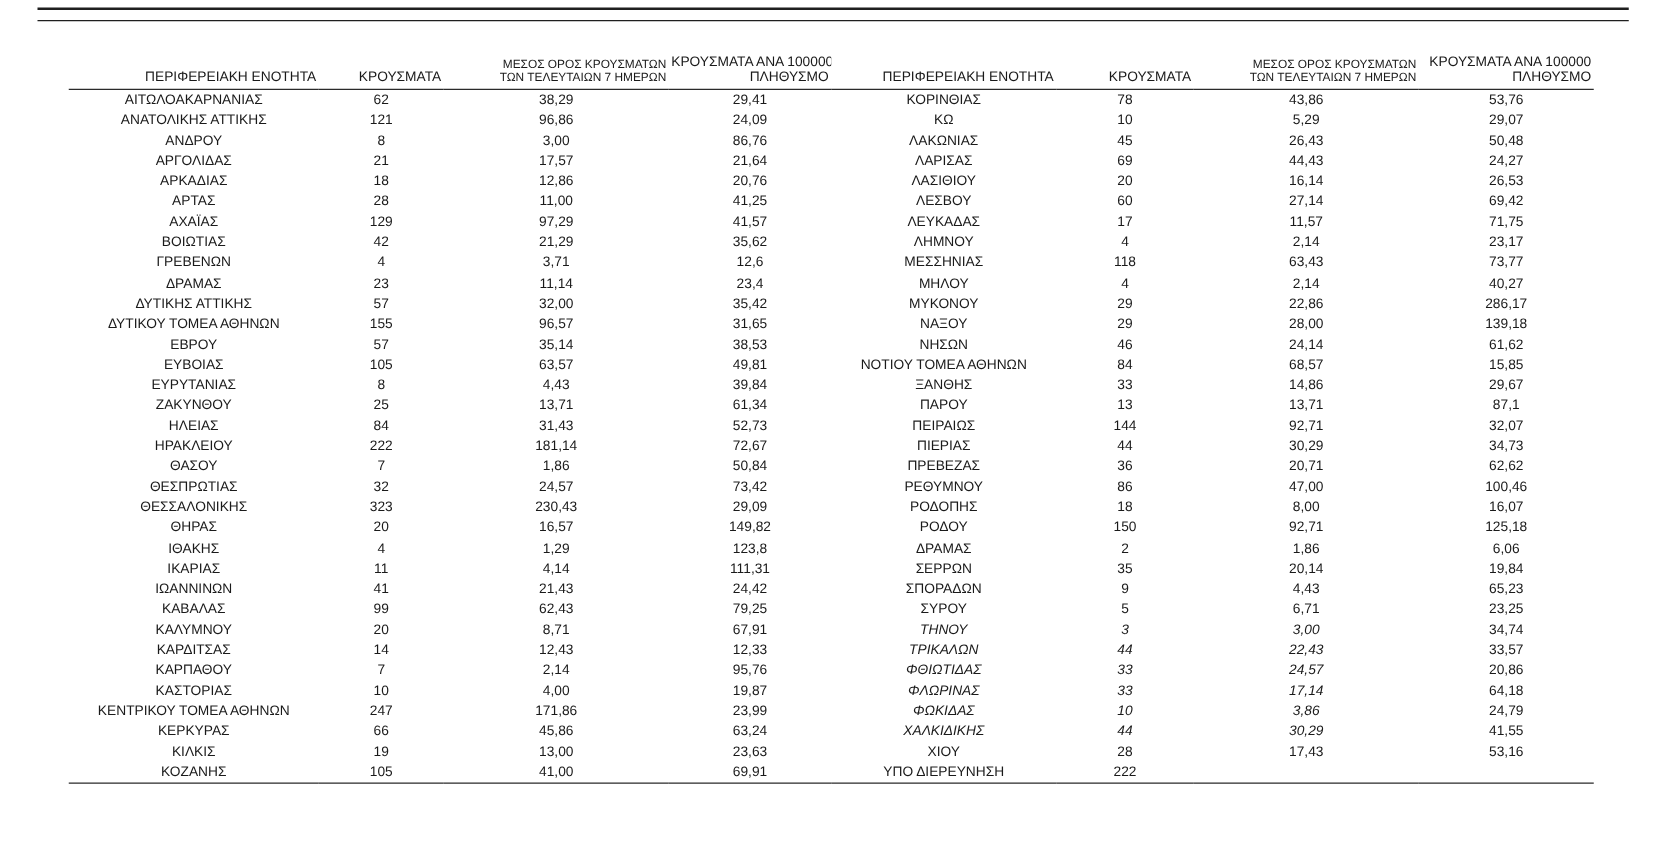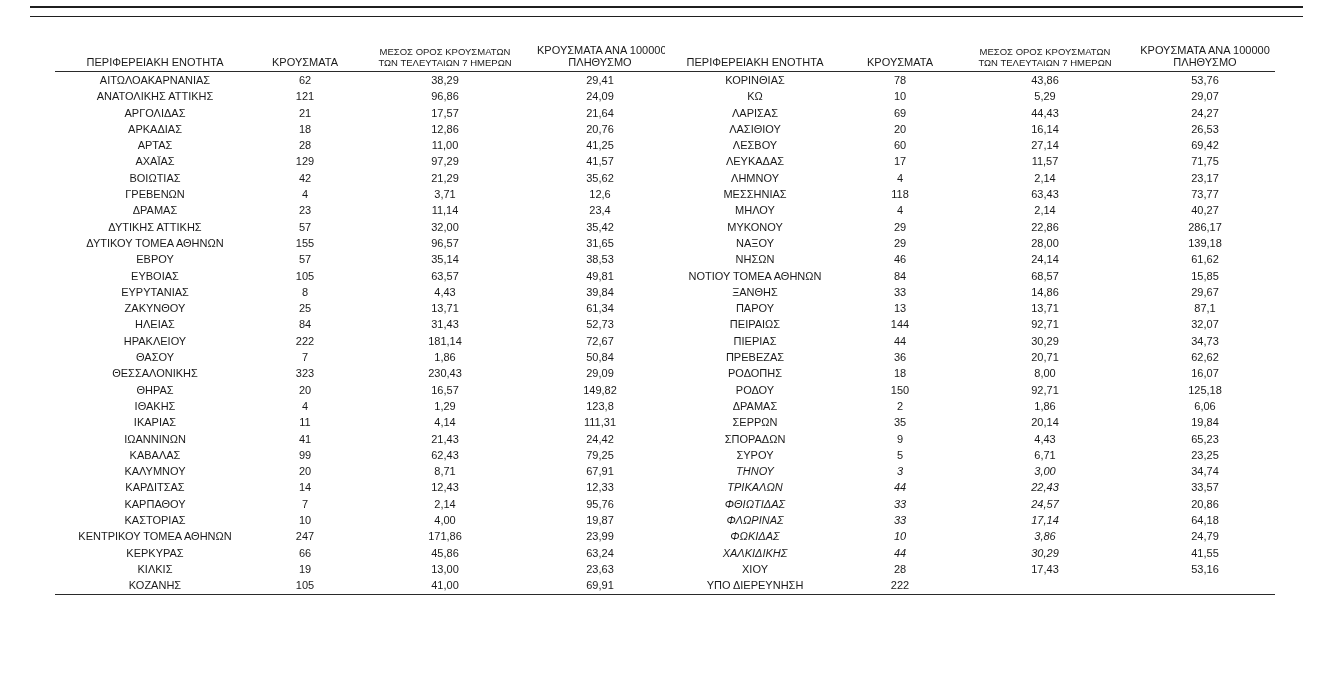--- a/index.html
+++ b/index.html
@@ -26,21 +26,21 @@
     left: 55px;
     top: 42px;
     width: 1220px;
     border-collapse: collapse;
     table-layout: fixed;
   }
   table.cases th {
     font-weight: normal;
     font-size: 11px;
     line-height: 12px;
-    text-align: center;
+    text-align: right;
     vertical-align: bottom;
     padding: 2px 2px 3px 2px;
     border-bottom: 1.5px solid #2a2a2a;
     white-space: nowrap;
     overflow: hidden;
   }
   table.cases th.sm { font-size: 9.5px; line-height: 11px; }
   table.cases th.md { font-size: 11px; line-height: 12px; }
   .hline { display: block; }
 
@@ -113,20 +113,30 @@
           <td>ΑΝΑΤΟΛΙΚΗΣ ΑΤΤΙΚΗΣ</td>
           <td>121</td>
           <td>96,86</td>
           <td>24,09</td>
           <td>ΚΩ</td>
           <td>10</td>
           <td>5,29</td>
           <td>29,07</td>
         </tr>
         <tr>
+          <td>ΑΝΔΡΟΥ</td>
+          <td>8</td>
+          <td>3,00</td>
+          <td>86,76</td>
+          <td>ΛΑΚΩΝΙΑΣ</td>
+          <td>45</td>
+          <td>26,43</td>
+          <td>50,48</td>
+        </tr>
+        <tr>
           <td>ΑΡΓΟΛΙΔΑΣ</td>
           <td>21</td>
           <td>17,57</td>
           <td>21,64</td>
           <td>ΛΑΡΙΣΑΣ</td>
           <td>69</td>
           <td>44,43</td>
           <td>24,27</td>
         </tr>
         <tr>
@@ -273,20 +283,30 @@
           <td>ΘΑΣΟΥ</td>
           <td>7</td>
           <td>1,86</td>
           <td>50,84</td>
           <td>ΠΡΕΒΕΖΑΣ</td>
           <td>36</td>
           <td>20,71</td>
           <td>62,62</td>
         </tr>
         <tr>
+          <td>ΘΕΣΠΡΩΤΙΑΣ</td>
+          <td>32</td>
+          <td>24,57</td>
+          <td>73,42</td>
+          <td>ΡΕΘΥΜΝΟΥ</td>
+          <td>86</td>
+          <td>47,00</td>
+          <td>100,46</td>
+        </tr>
+        <tr>
           <td>ΘΕΣΣΑΛΟΝΙΚΗΣ</td>
           <td>323</td>
           <td>230,43</td>
           <td>29,09</td>
           <td>ΡΟΔΟΠΗΣ</td>
           <td>18</td>
           <td>8,00</td>
           <td>16,07</td>
         </tr>
         <tr>

